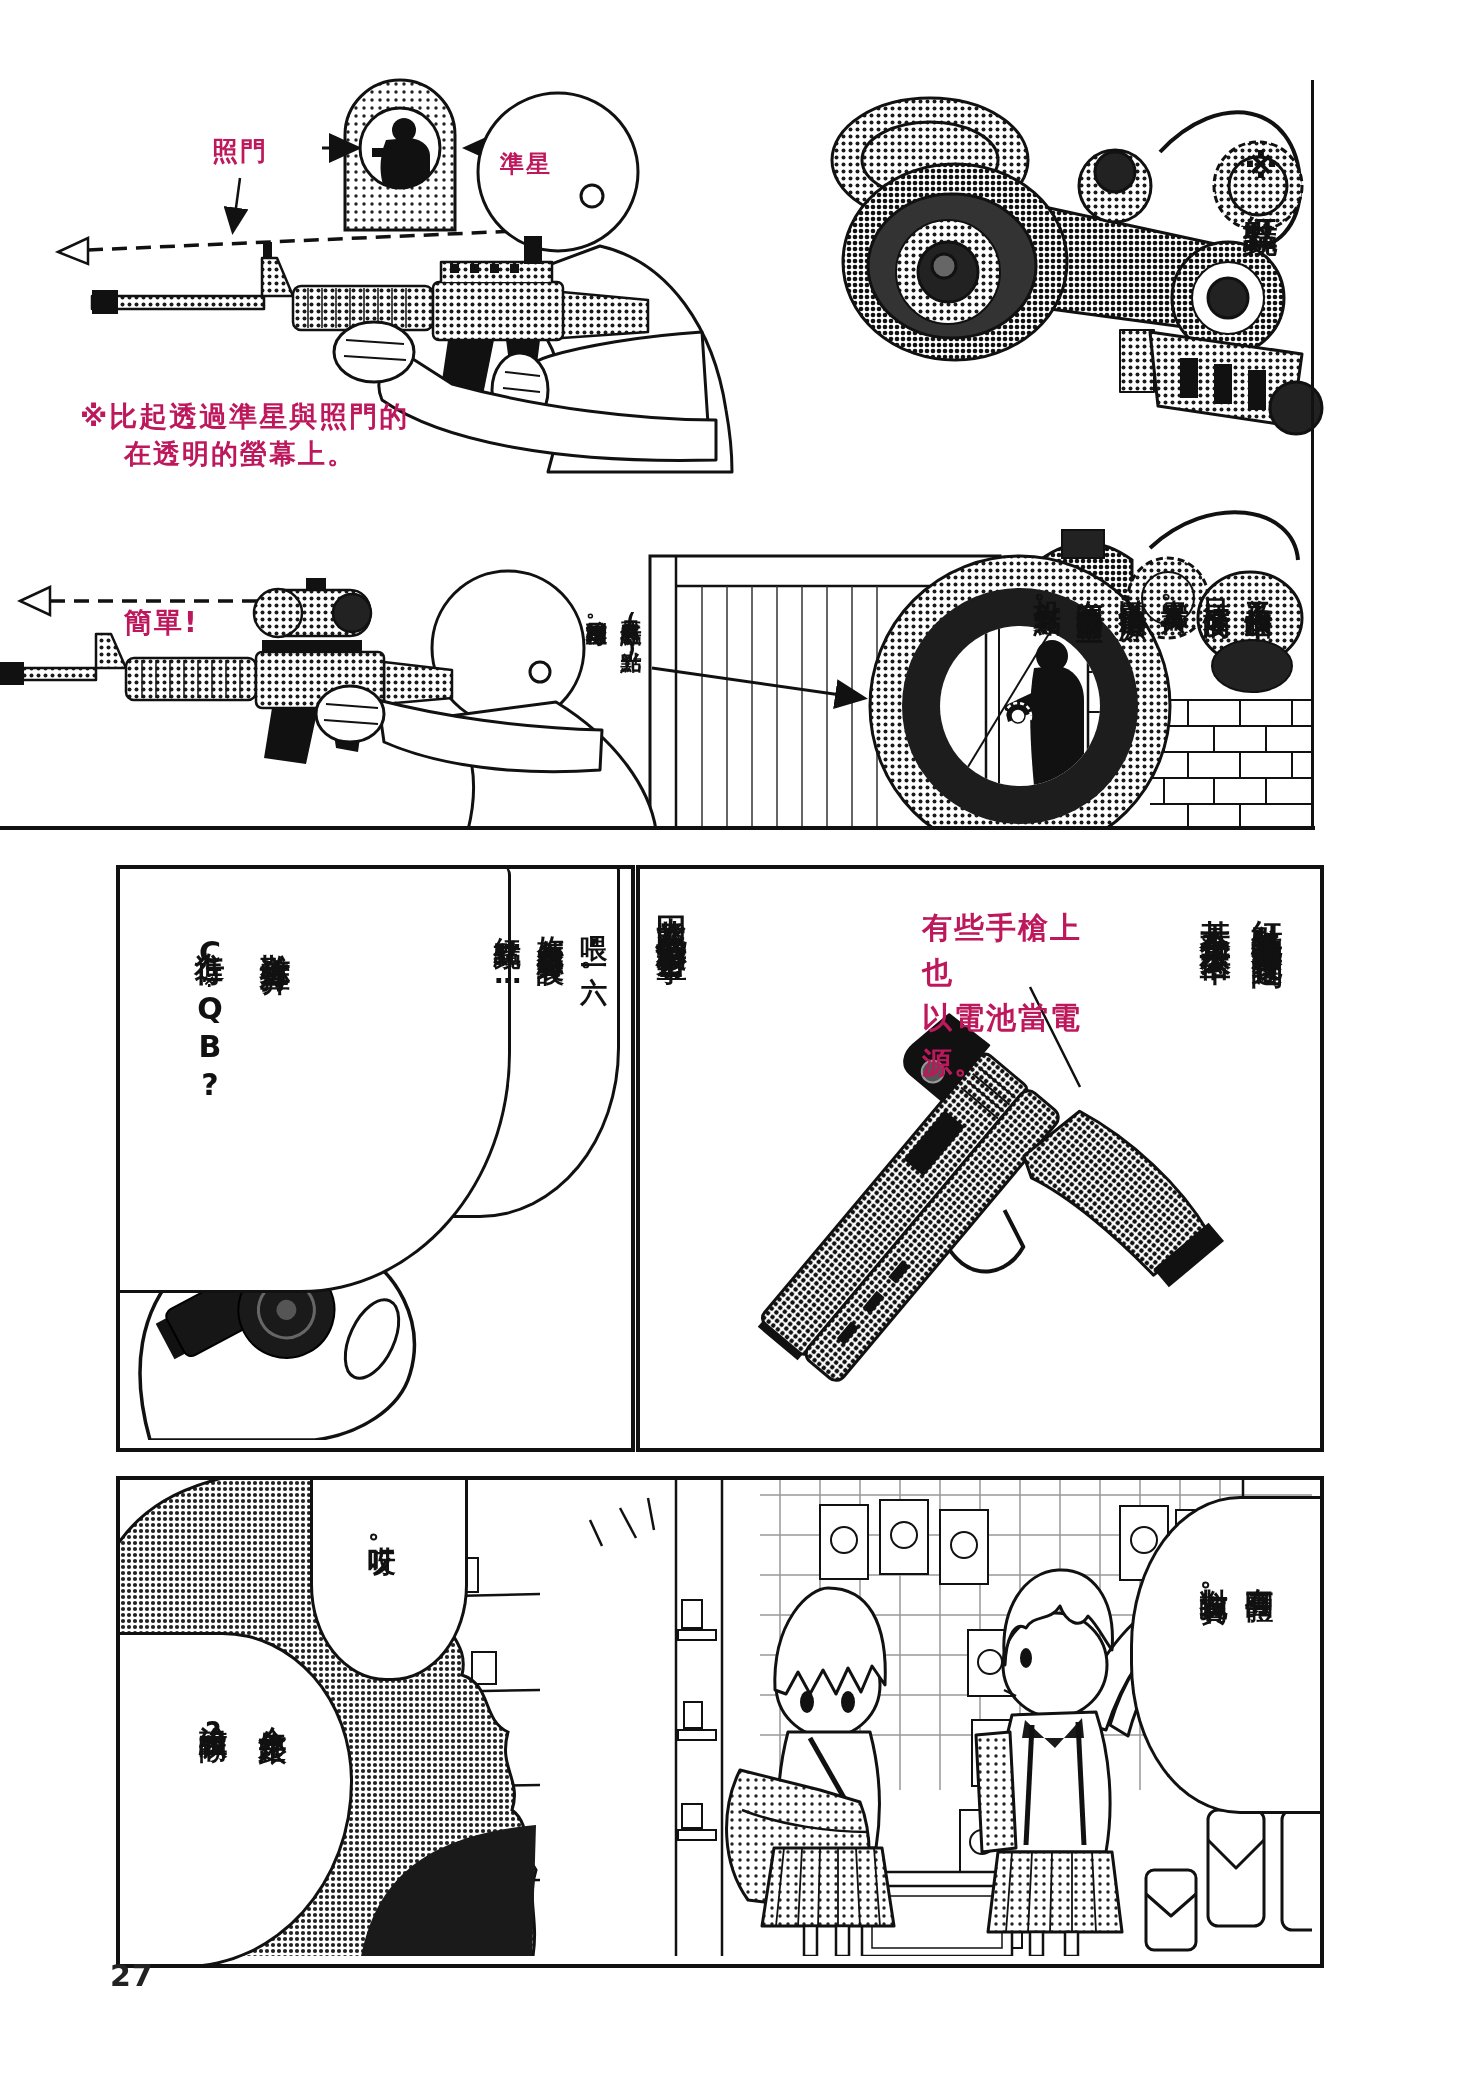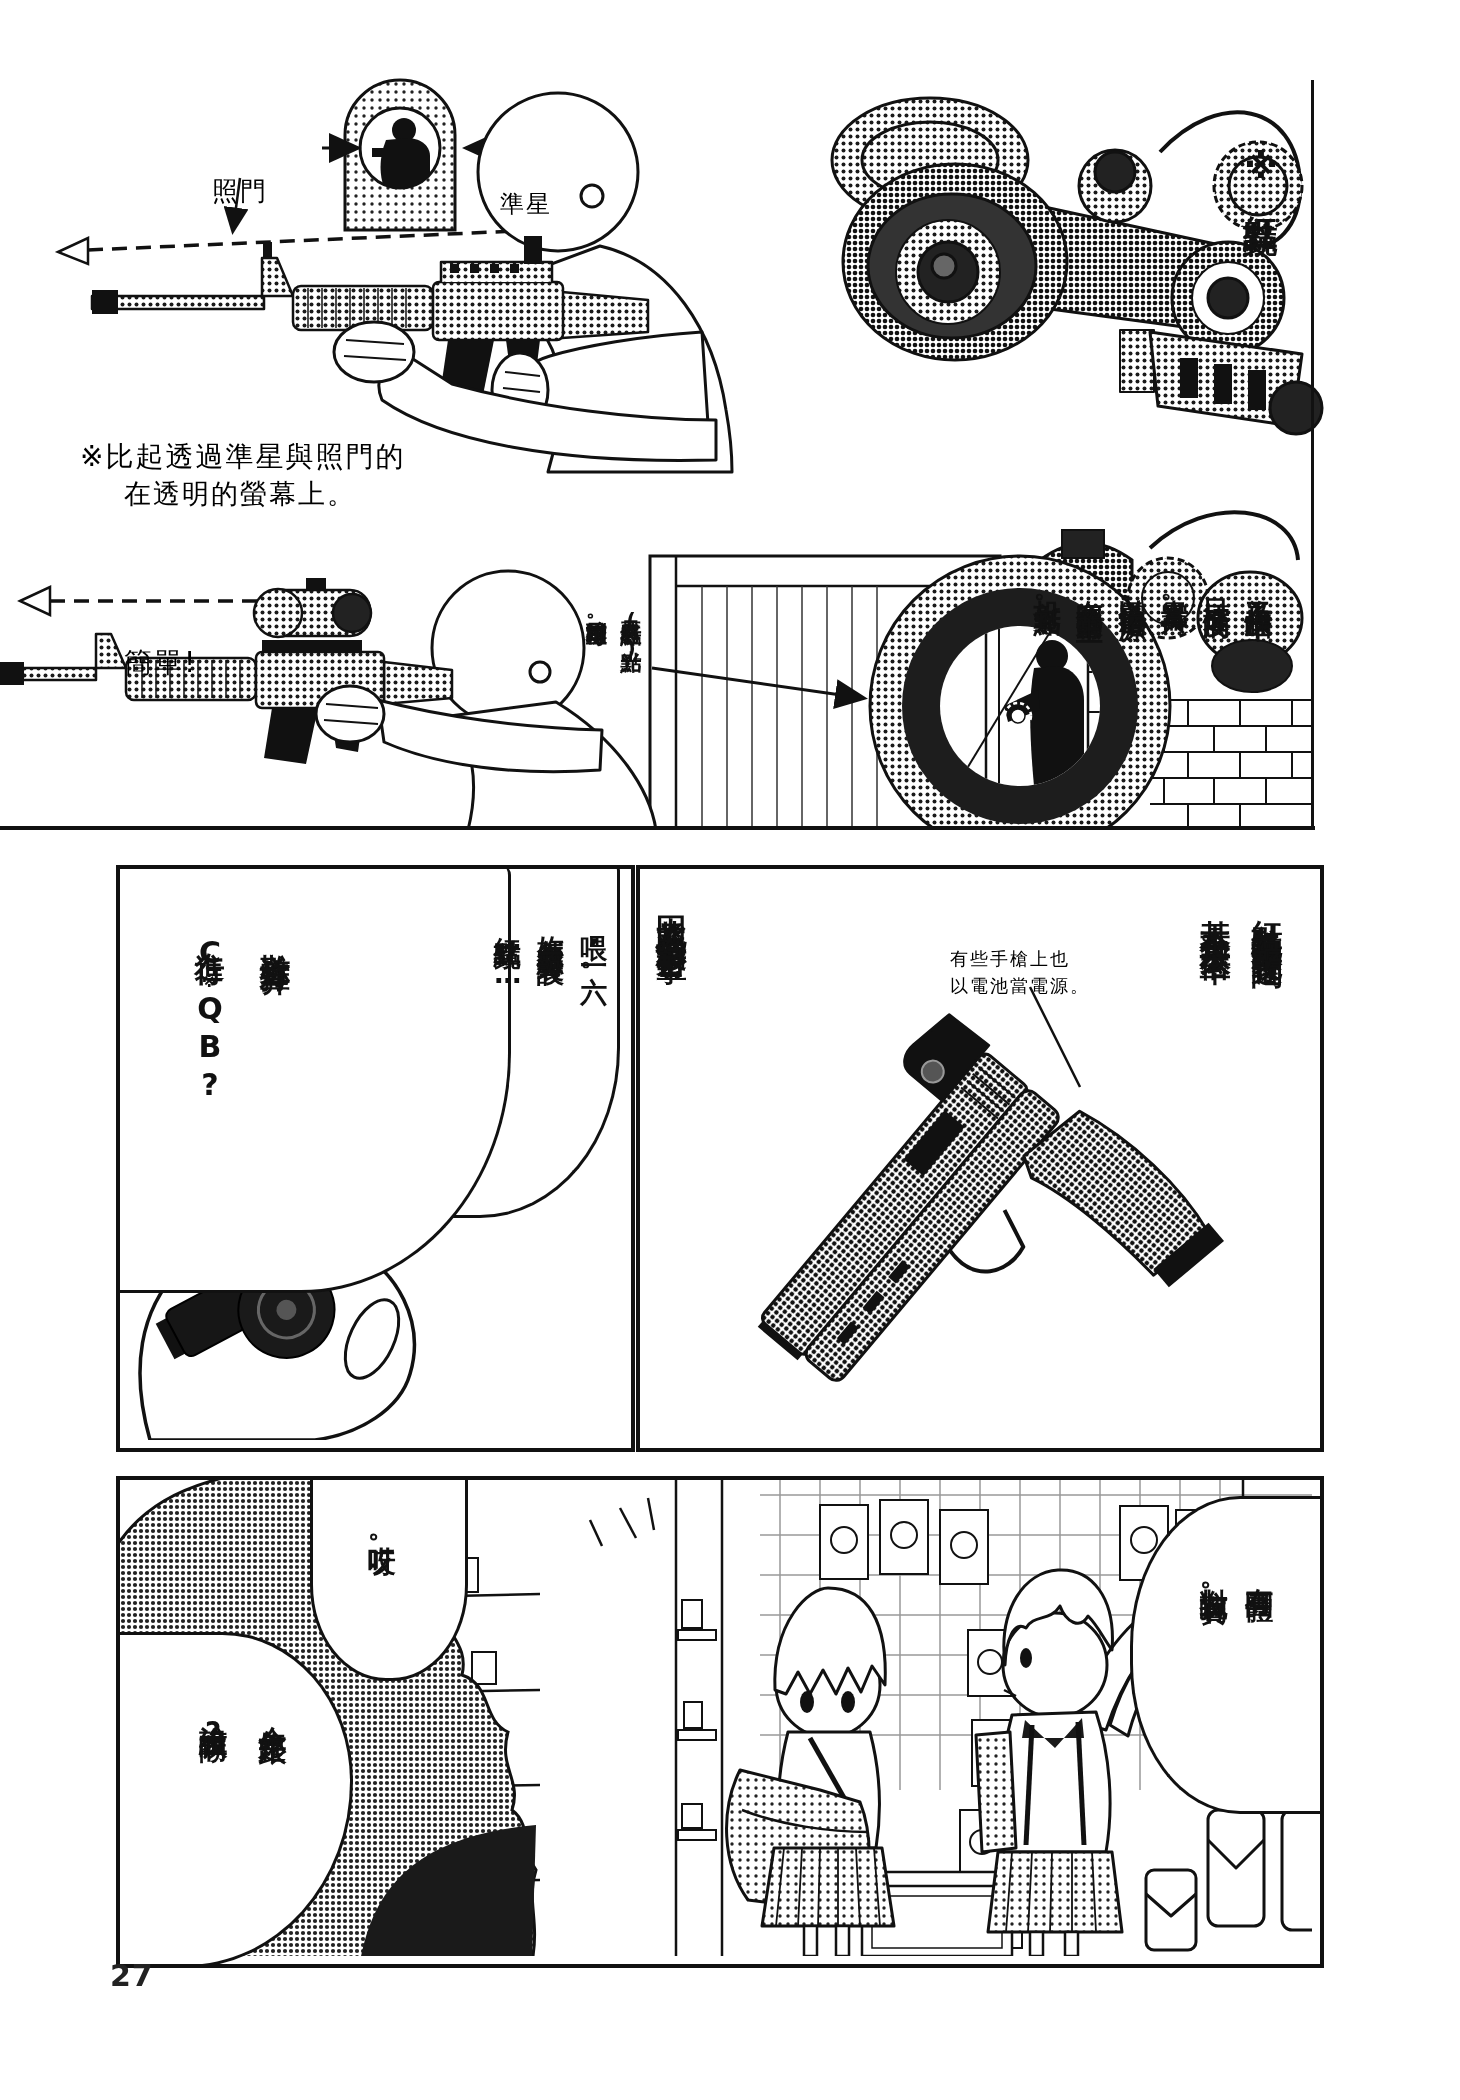--- a/index.html
+++ b/index.html
@@ -7,21 +7,21 @@
         font-family:"DejaVu Sans",sans-serif;color:#111;margin:0 auto;}
   svg{display:block;}
   .abs{position:absolute;}
   
   .vt{position:absolute;writing-mode:vertical-rl;text-orientation:upright;
       font-weight:bold;line-height:1.12;letter-spacing:3px;color:#111;}
   .vt p{margin:0;padding:0;white-space:nowrap;}
   .vt p + p{margin-block-start:var(--gap,12px);}
   .refmark{font-size:15px;letter-spacing:0;}
   
-  .ht{position:absolute;font-weight:normal;white-space:nowrap;letter-spacing:2px;color:#000000;margin-top:40px;}
+  .ht{position:absolute;font-weight:bold;white-space:nowrap;letter-spacing:2px;color:#be185d;}
   
   .panel{position:absolute;background:#fff;border:4px solid #111;overflow:hidden;}
   
   .bub{position:absolute;background:#fff;border:3.5px solid #111;}
   .rule{position:absolute;background:#111;}
   .pagenum{position:absolute;font-weight:bold;font-size:30px;color:#222;letter-spacing:1px;}
 </style>
 </head>
 <body>
 
@@ -335,21 +335,21 @@
         <rect x="-120" y="-6" width="22" height="10" fill="#111" stroke="none"></rect>
         <path d="M-60,24 C-70,64 -40,84 -10,78 L6,40" fill="none" stroke-width="4"></path>
         <path d="M60,20 L130,34 C142,92 138,160 120,210 L52,196 C58,140 58,80 48,40 Z" fill="url(#tB2)"></path>
         <rect x="54" y="198" width="72" height="24" fill="#111" stroke="none" transform="rotate(10 90 210)"></rect>
       </g>
     </svg>
     <div class="vt" style="left:558px;top:26px;height:470px;font-size:31px;--gap:17px;letter-spacing:4px">
       <p>紅點鏡為了保持視野遼闊,</p>
       <p>基本上不具放大倍率。</p>
     </div>
-    <div class="ht" style="left:310px;top:36px;font-size:18px;line-height:1.5;white-space:normal;width:190px">
+    <div class="ht" style="left:282px;top:36px;font-size:30px;line-height:1.5;white-space:normal;width:190px">
       <span>有些手槍上也</span><br>
       <span>以電池當電源。</span>
     </div>
     <div class="vt" style="left:14px;top:22px;height:450px;font-size:31px;letter-spacing:4px">
       <p>因此並不適合精密射擊。</p>
     </div>
   </div>
 
 
   <div class="panel" style="left:116px;top:1476px;width:1200px;height:484px">

